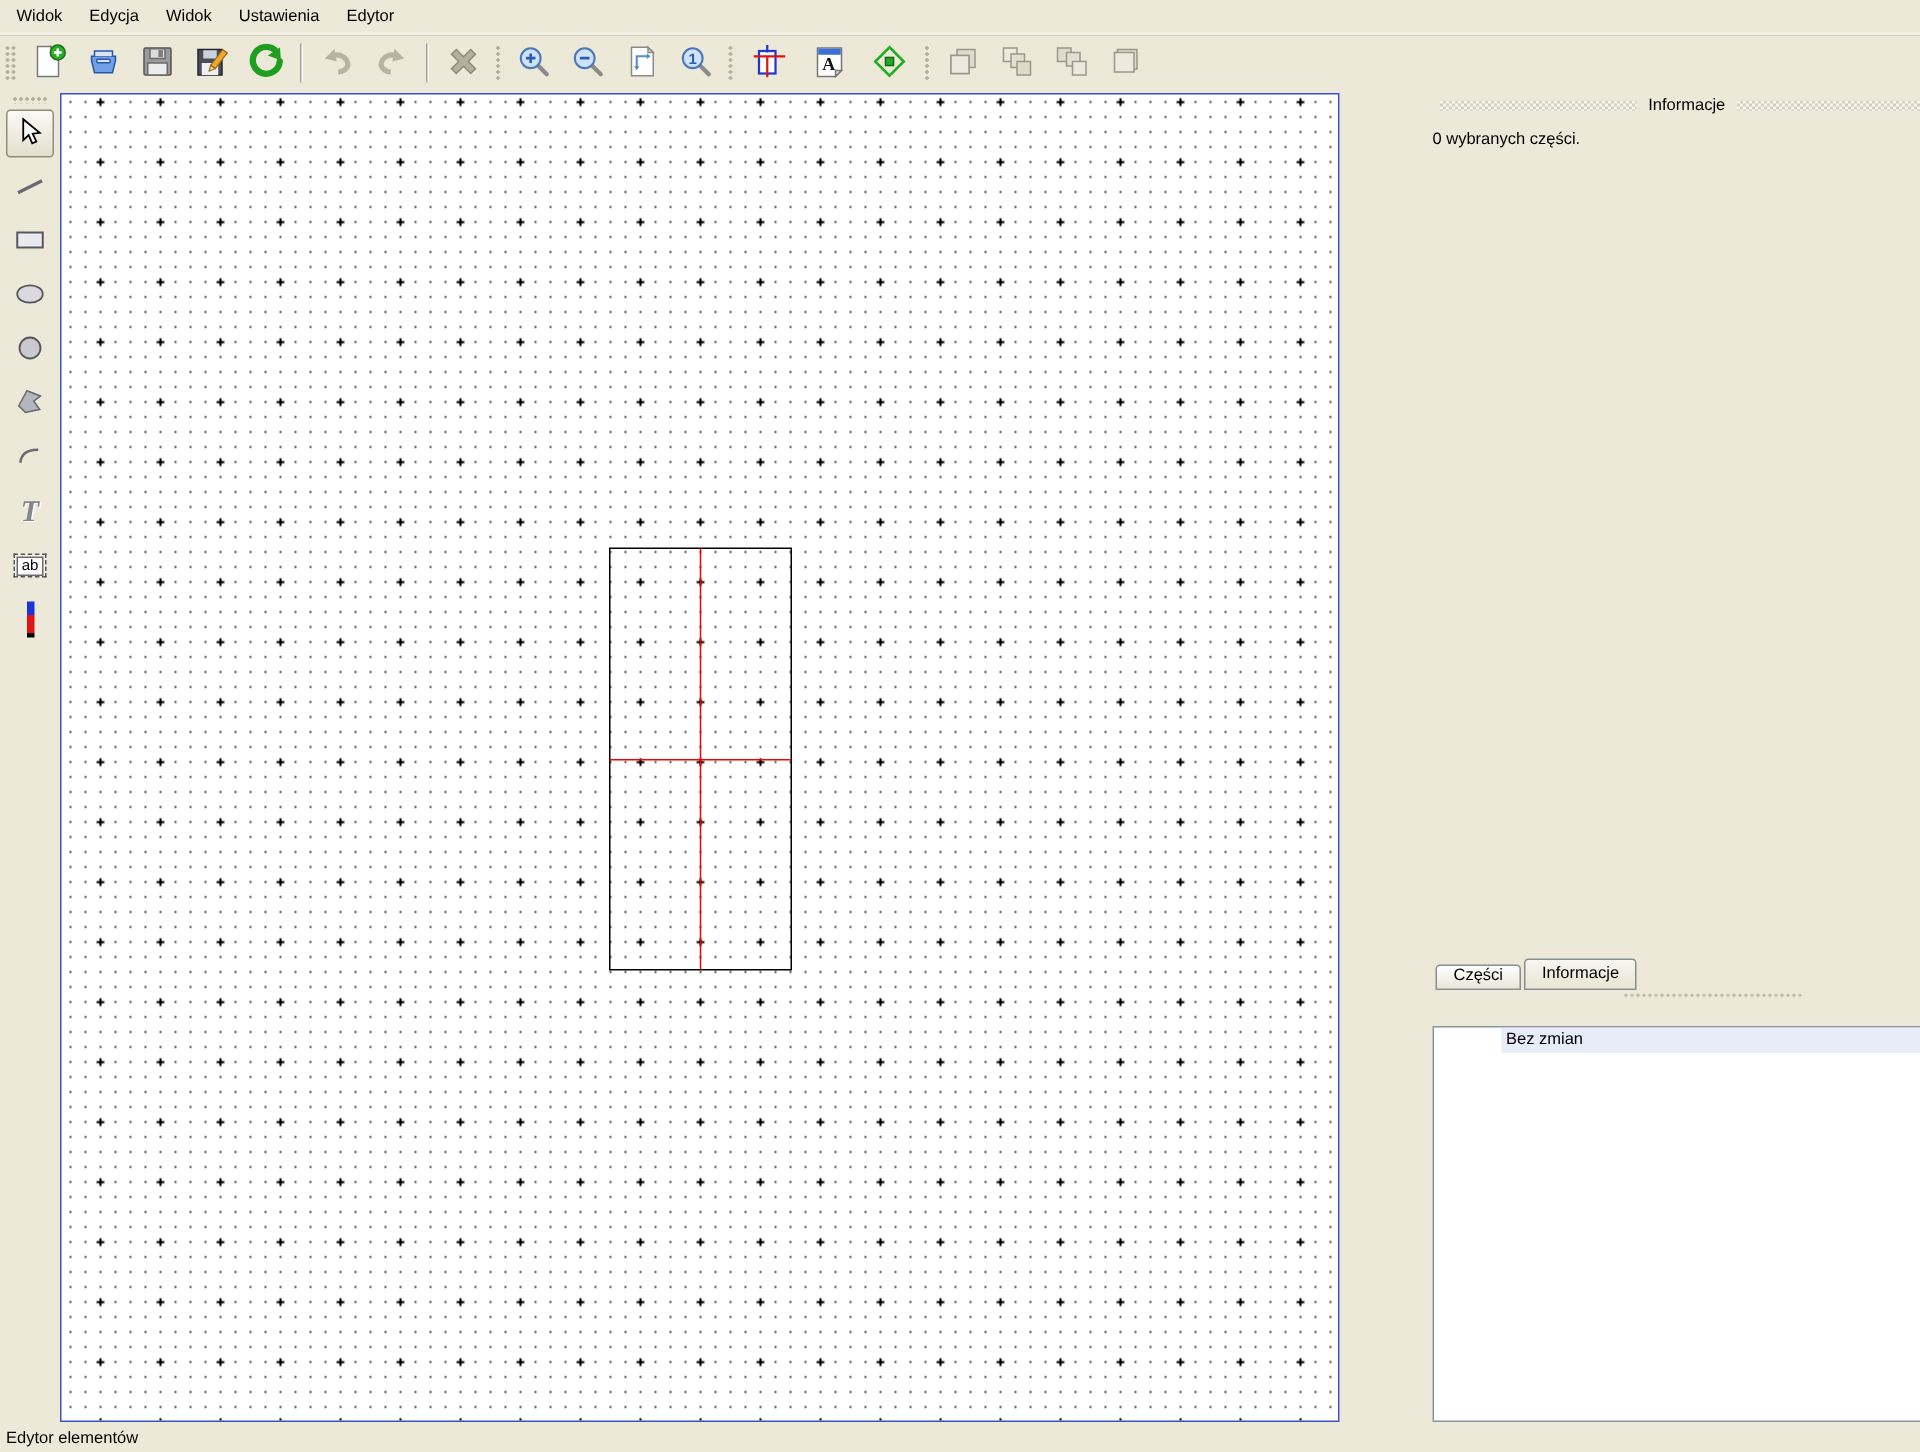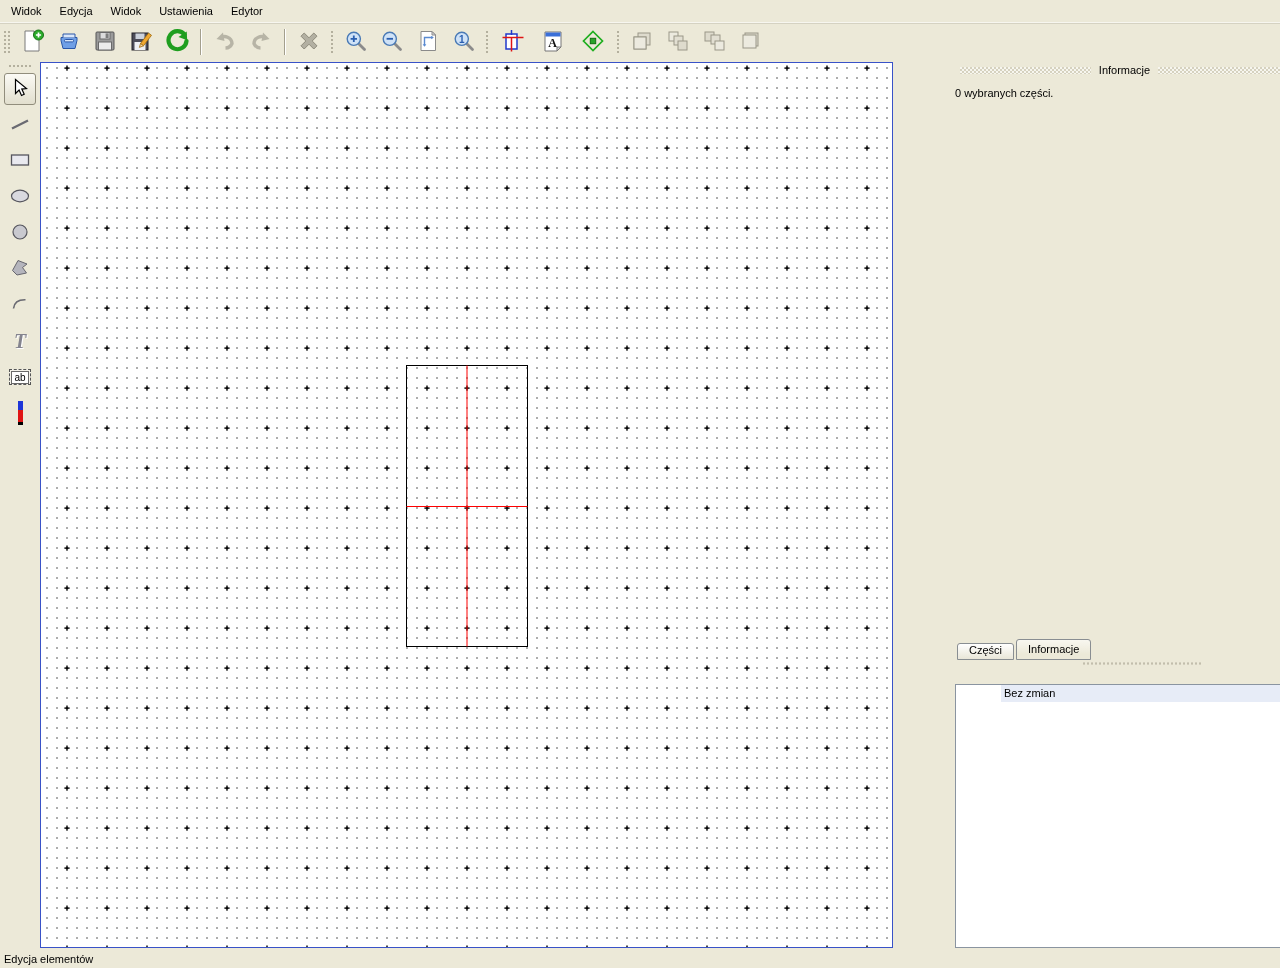--- a/index.html
+++ b/index.html
@@ -338,14 +338,14 @@
     <span class="tab selected">Informacje</span>
   </div>
   <div class="splitter-grip"></div>
 
   <div class="undo-list" id="undo-list">
       <div class="undo-item selected">Bez zmian</div>
     </div>
 </div>
 
 <div class="statusbar">
-  <span>Edycja elementów</span>
+  <span>Edytor elementów</span>
 </div>
 
 </body></html>

